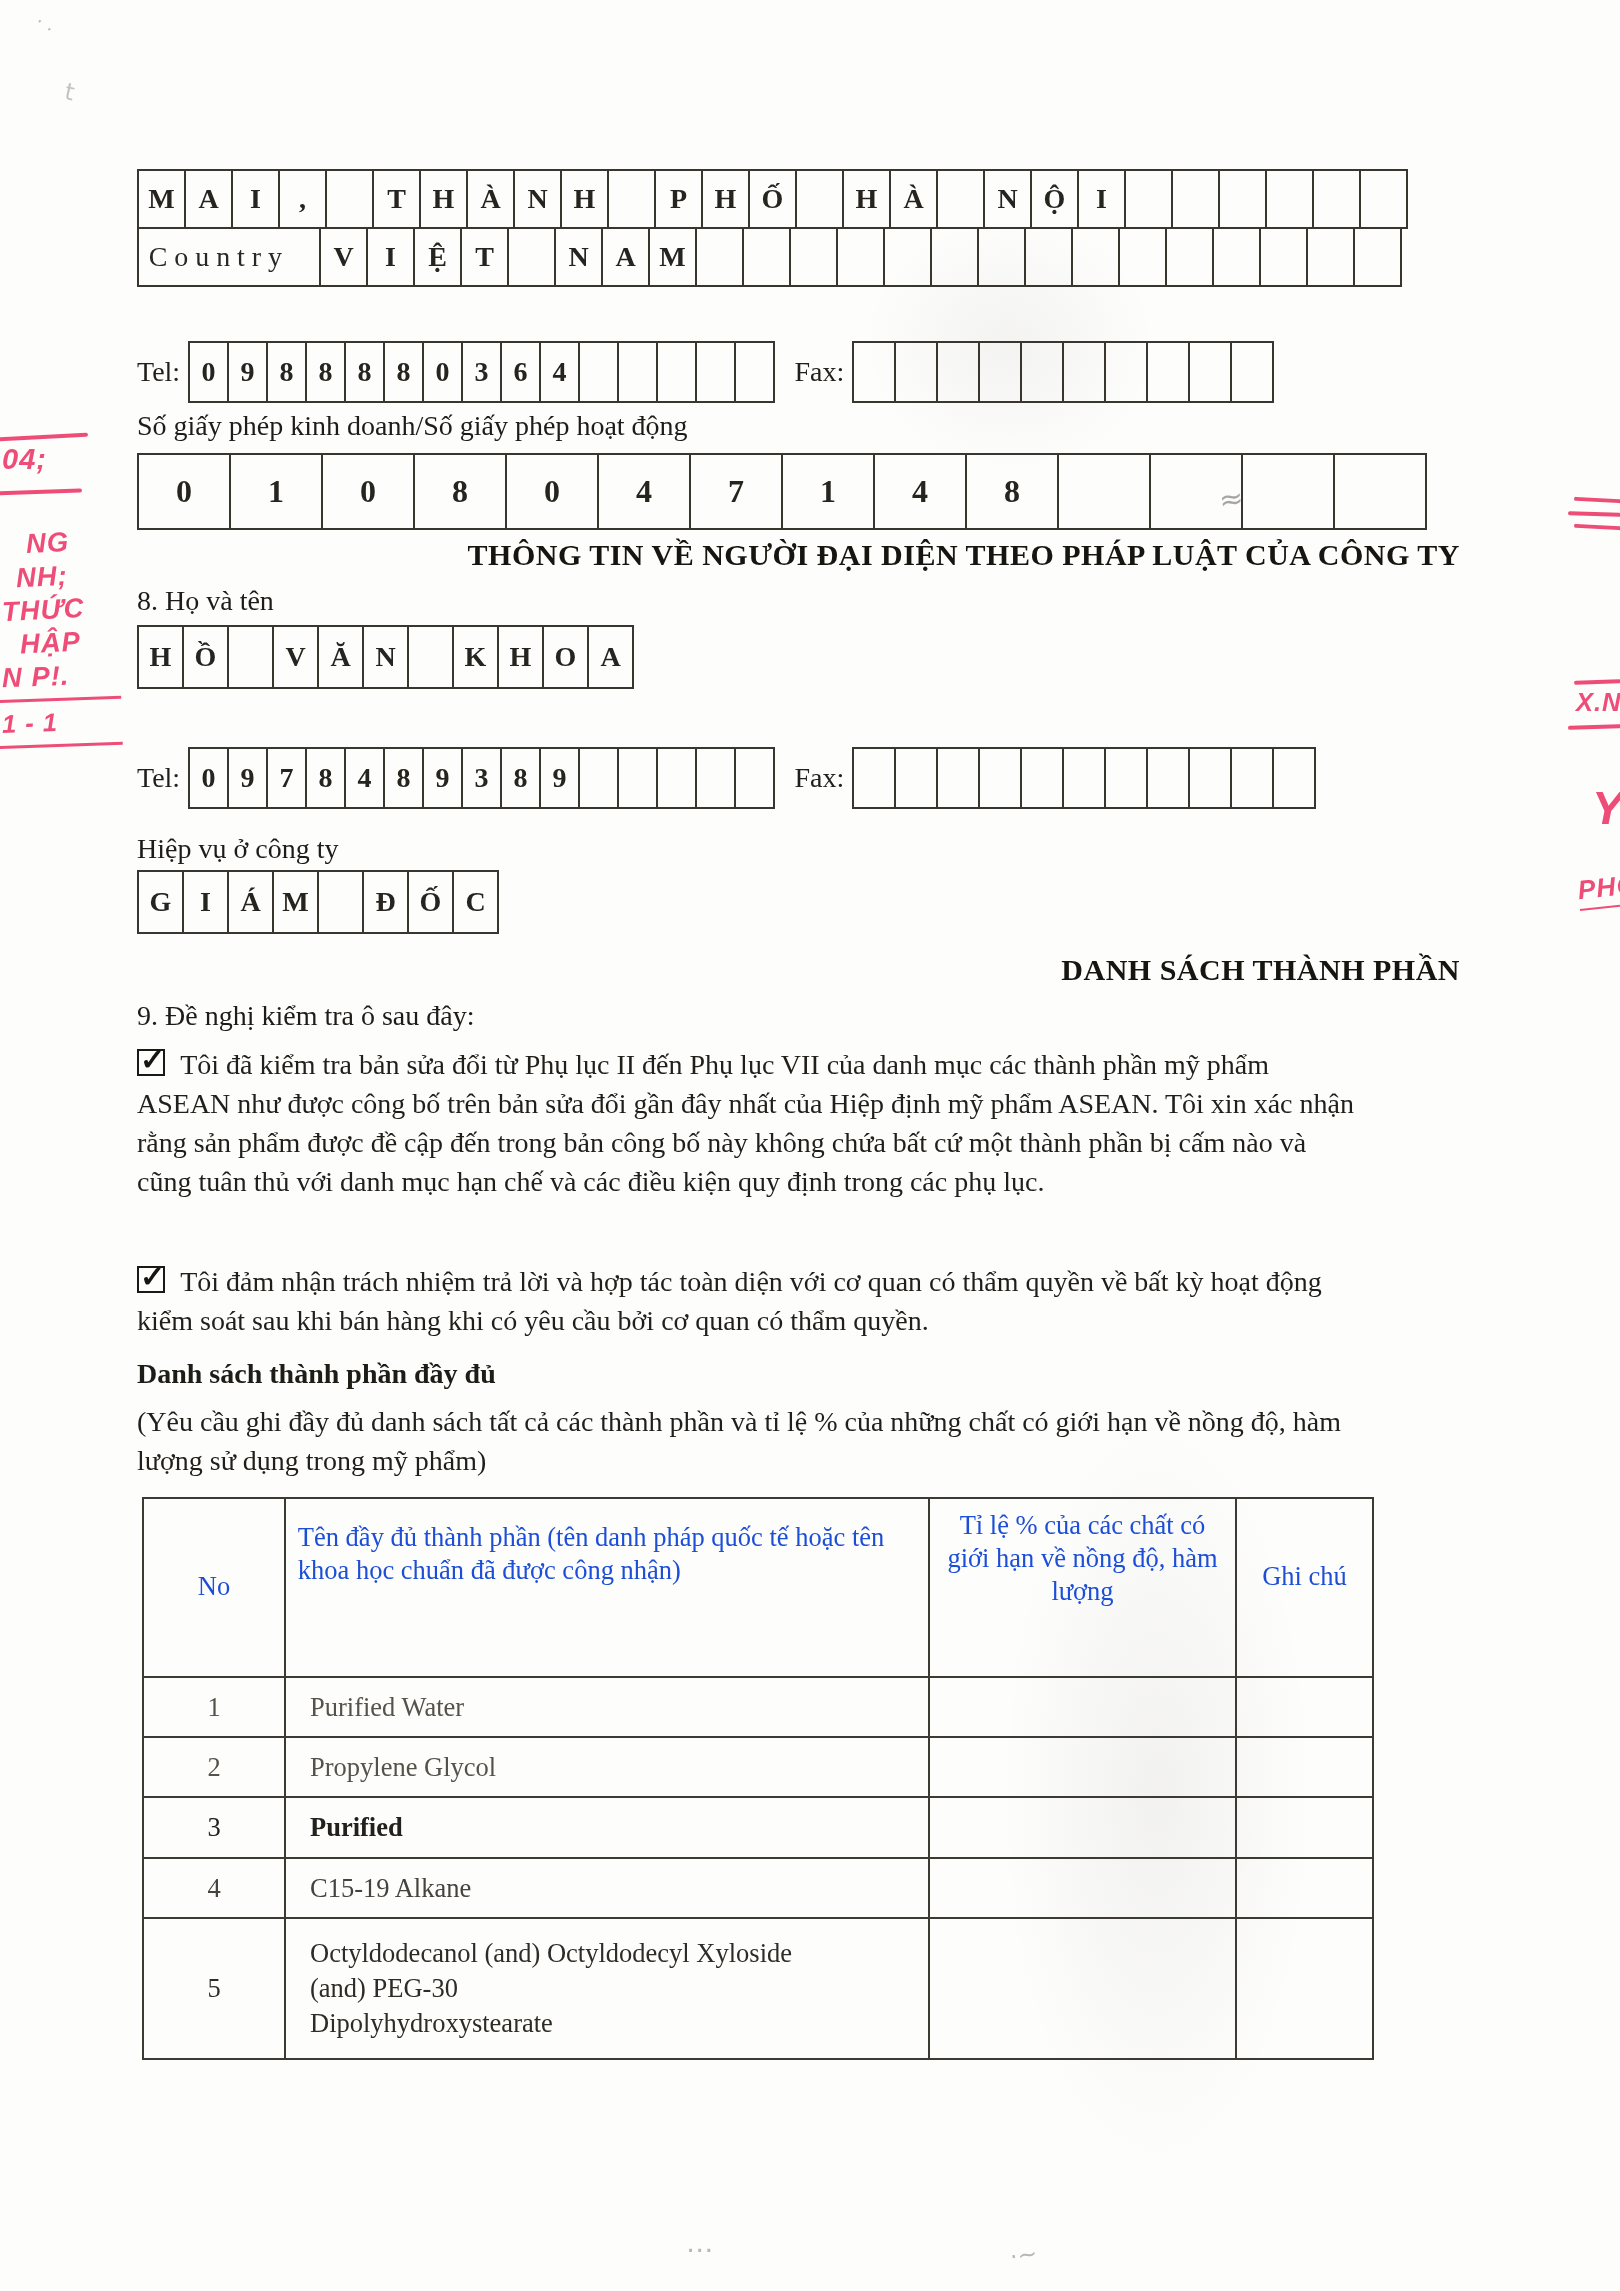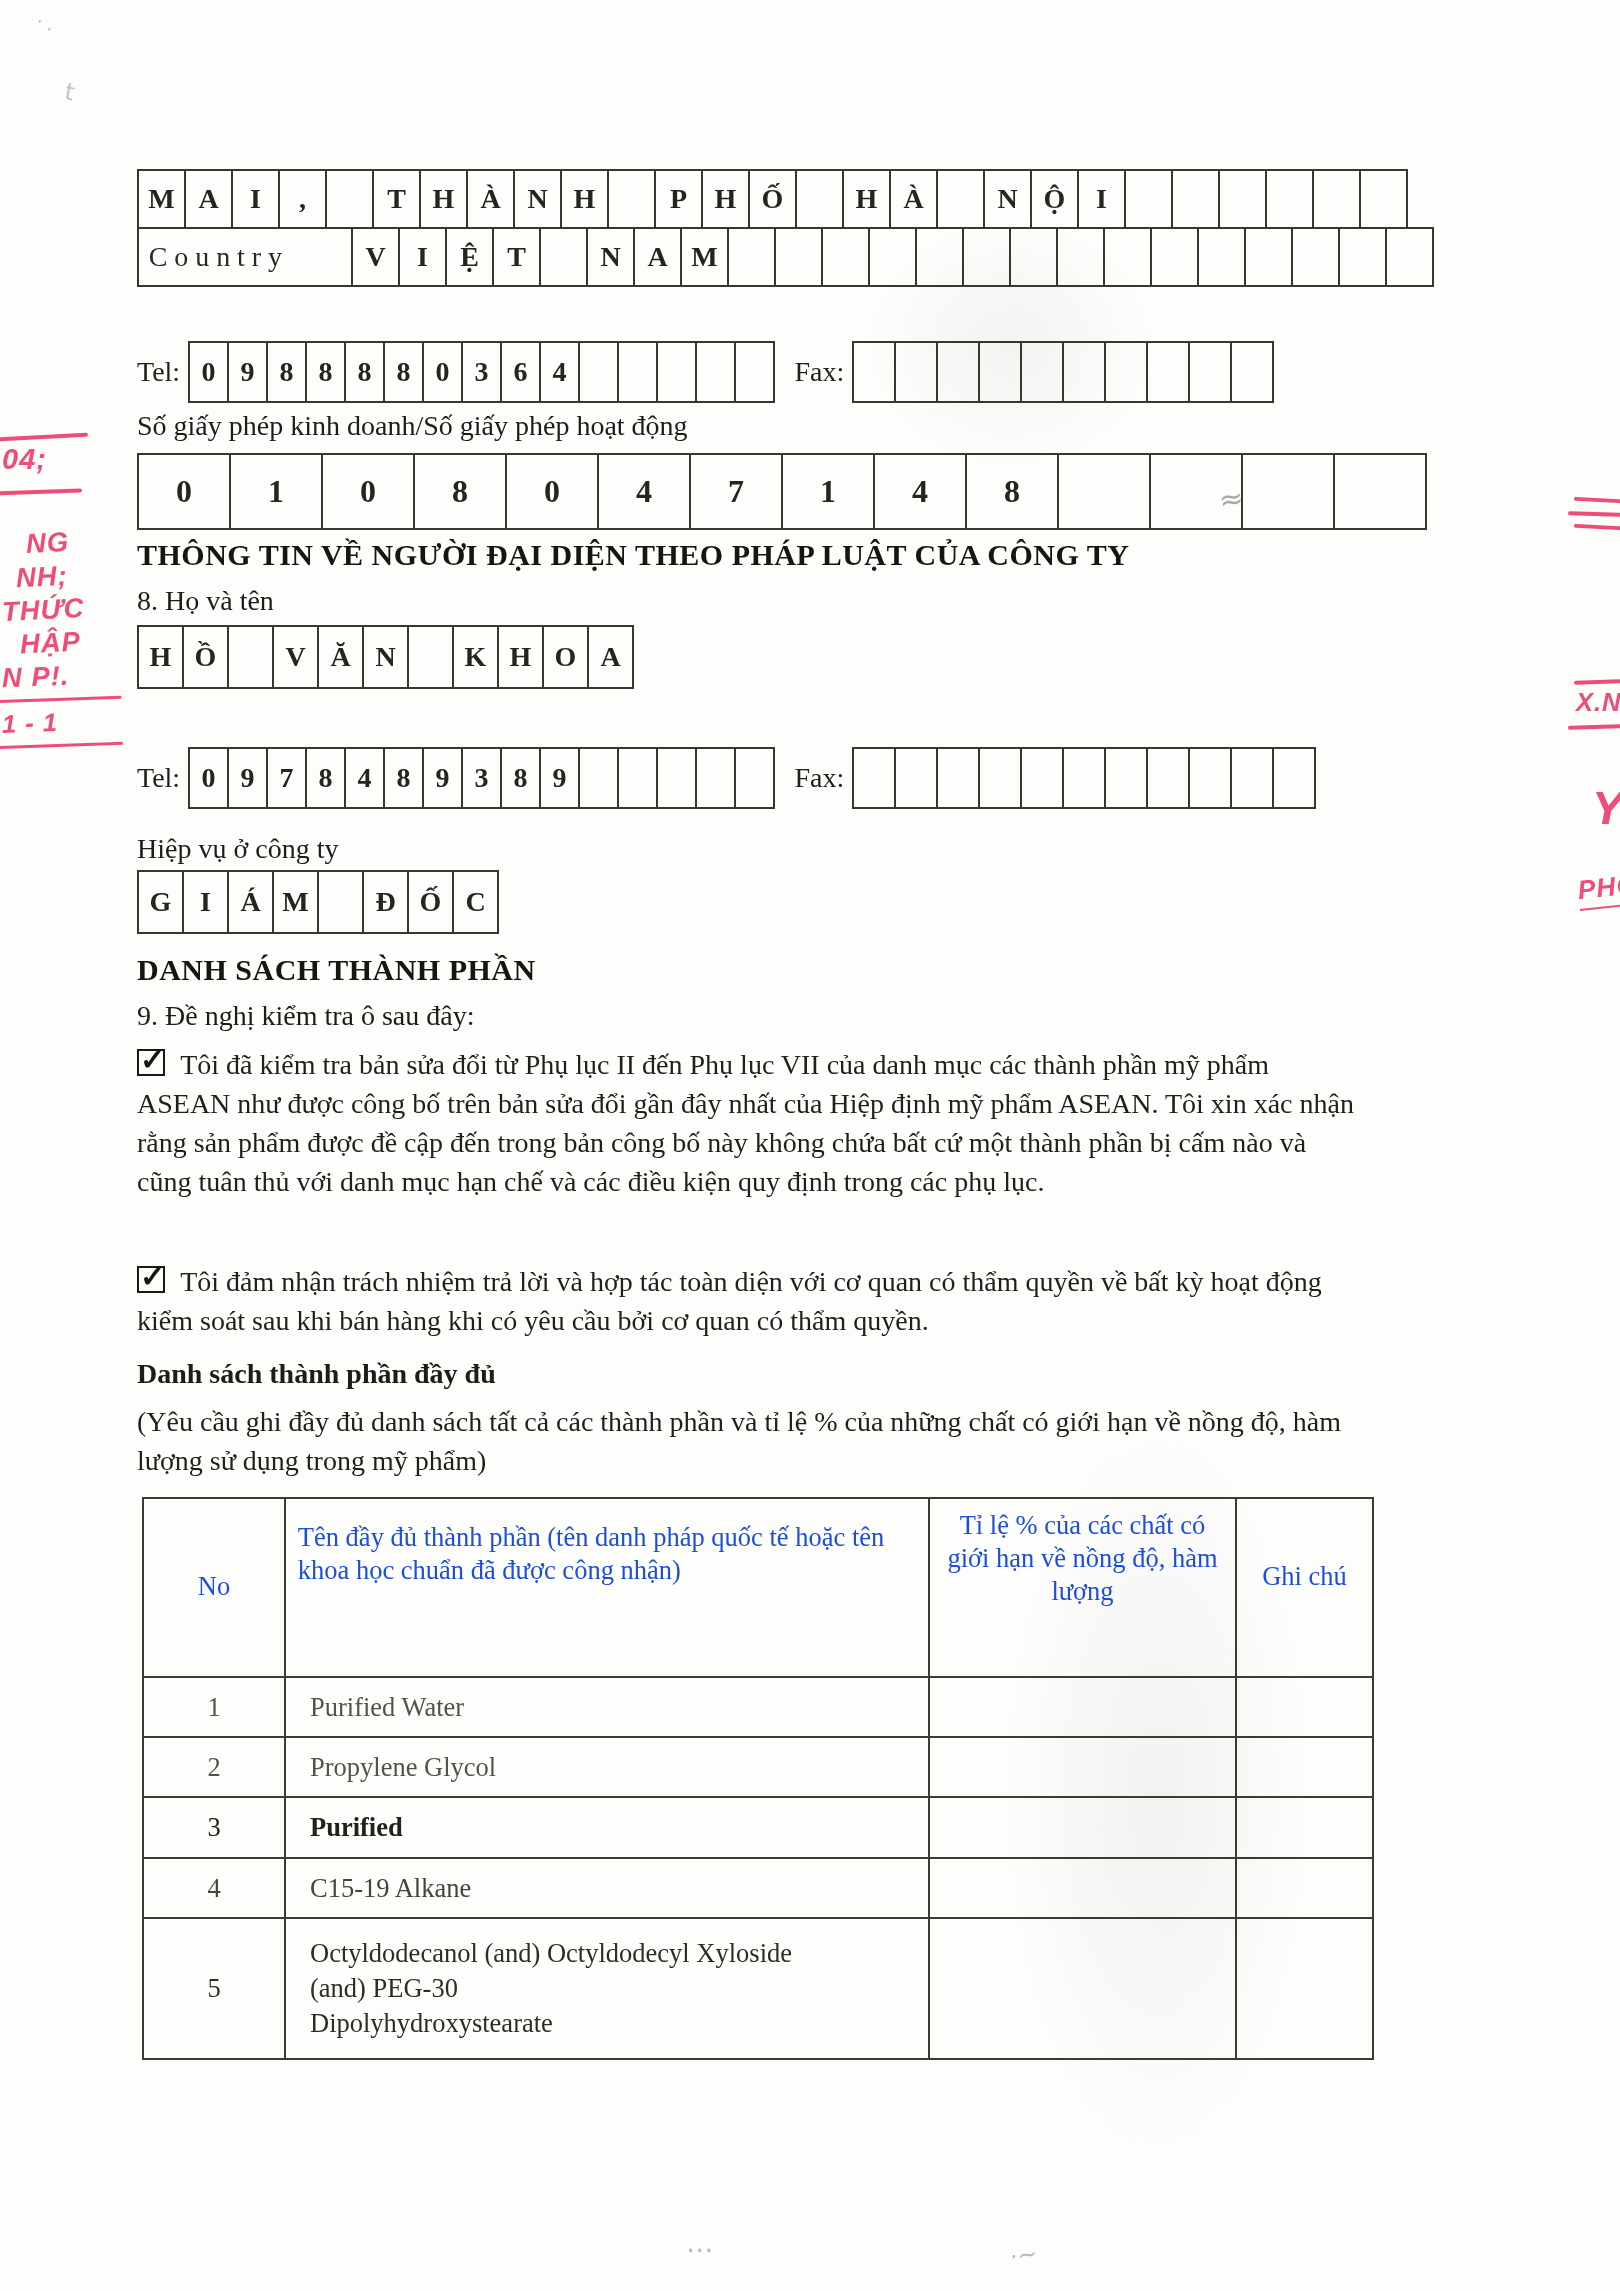--- a/index.html
+++ b/index.html
@@ -30,21 +30,21 @@
   .g-fax .cell{width:44px;height:62px;font-size:28px;}
   .g-name .cell{width:47px;height:64px;font-size:28px;}
   .g-pos .cell{width:47px;height:64px;font-size:28px;}
 
   .telrow{display:flex;align-items:center;}
   .flabel{font-size:28px;color:#211f1a;margin-right:7.8px;}
   .flabel.fax{margin-left:19.6px;}
 
   
   .lbl{font-size:28px;color:#1e1c17;}
-  .h1{width:1323px;text-align:left;font-weight:bold;font-size:30px;color:#17150f;letter-spacing:0.5px;}
+  .h1{width:1323px;text-align:right;font-weight:bold;font-size:30px;color:#17150f;letter-spacing:0.5px;}
   .para{width:1220px;font-size:28px;line-height:39px;color:#211f19;text-align:left;}
   .bold{font-weight:bold;}
   .cb{
     display:inline-block;width:23.5px;height:23.5px;border:2.9px solid #1b1913;
     position:relative;top:2px;margin-right:15.7px;flex:none;
   }
   .cb i{position:absolute;left:1px;top:-10.8px;font-style:normal;font-weight:bold;font-size:30px;color:#17150f;}
 
   
   .ing-table{border-collapse:collapse;table-layout:fixed;width:1230px;}
@@ -141,21 +141,21 @@
         <span class="cell">Ộ</span>
         <span class="cell">I</span>
         <span class="cell"></span>
         <span class="cell"></span>
         <span class="cell"></span>
         <span class="cell"></span>
         <span class="cell"></span>
         <span class="cell"></span>
       </div>
     <div class="boxrow g-addr g-addr2">
-      <div class="label-cell" style="width:216px;height:60px;">Country</div>
+      <div class="label-cell" style="width:184px;height:60px;">Country</div>
       <div class="cells">
           <span class="cell">V</span>
           <span class="cell">I</span>
           <span class="cell">Ệ</span>
           <span class="cell">T</span>
           <span class="cell"></span>
           <span class="cell">N</span>
           <span class="cell">A</span>
           <span class="cell">M</span>
           <span class="cell"></span>

